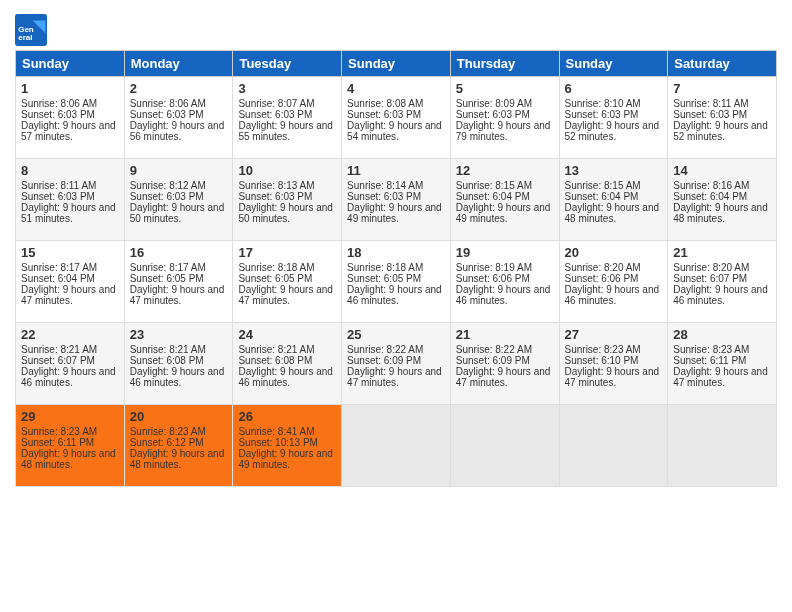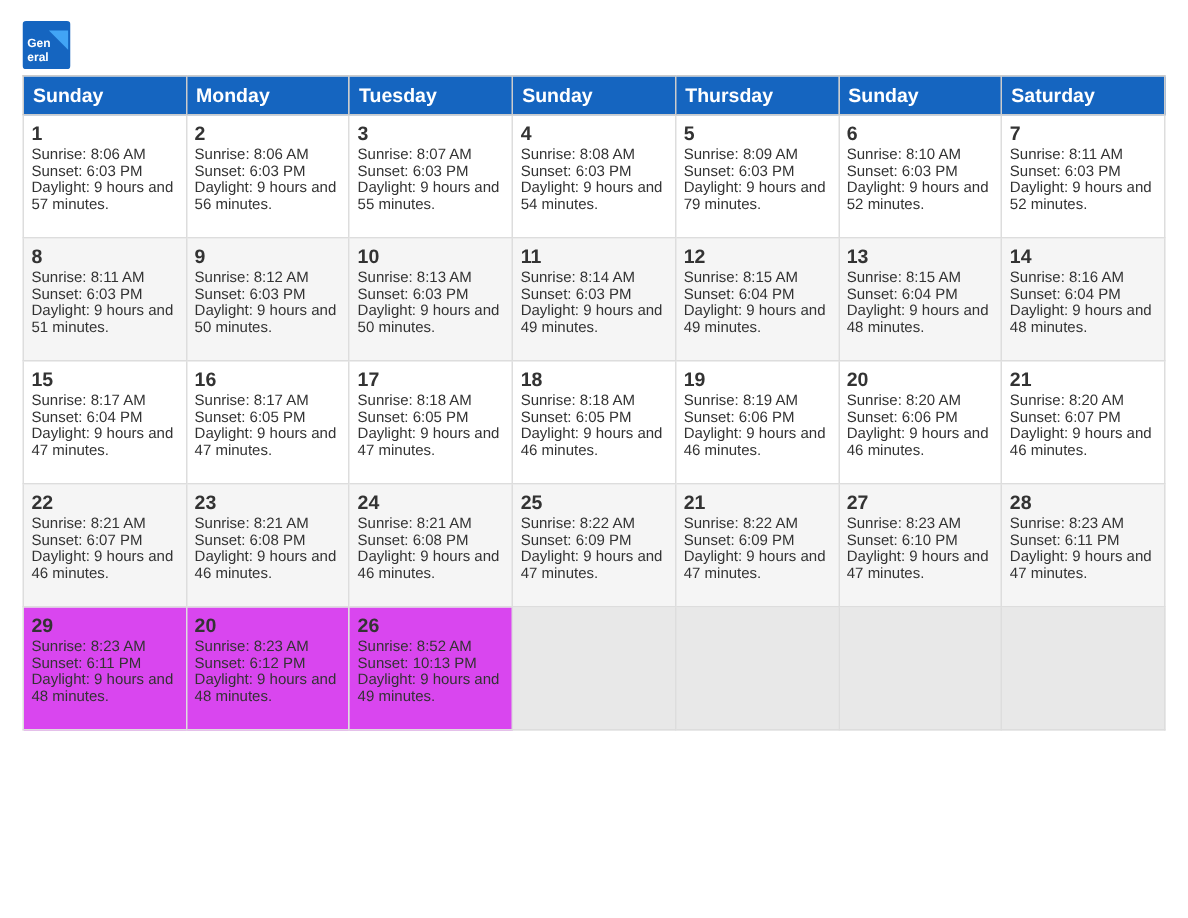--- a/index.html
+++ b/index.html
@@ -66,21 +66,21 @@
     td {
       vertical-align: top;
       padding: 4px 5px;
       font-size: 10px;
       color: #333;
       border: 1px solid #ddd;
       height: 82px;
       background: #fff;
     }
     tr:nth-child(even) td { background: #f5f5f5; }
-    tr:last-child td { background: #d946ef; }
+    tr:last-child td { background: #f97316; }
     .day-num {
       font-size: 13px;
       font-weight: bold;
       display: block;
       margin-bottom: 2px;
     }
     .empty { background: #e8e8e8 !important; }
   </style>
 </head>
 <body>
@@ -152,21 +152,21 @@
           <td><span class="day-num">23</span><span>Sunrise: 8:21 AM</span><br><span>Sunset: 6:08 PM</span><br><span>Daylight: 9 hours and 46 minutes.</span></td>
           <td><span class="day-num">24</span><span>Sunrise: 8:21 AM</span><br><span>Sunset: 6:08 PM</span><br><span>Daylight: 9 hours and 46 minutes.</span></td>
           <td><span class="day-num">25</span><span>Sunrise: 8:22 AM</span><br><span>Sunset: 6:09 PM</span><br><span>Daylight: 9 hours and 47 minutes.</span></td>
           <td><span class="day-num">21</span><span>Sunrise: 8:22 AM</span><br><span>Sunset: 6:09 PM</span><br><span>Daylight: 9 hours and 47 minutes.</span></td>
           <td><span class="day-num">27</span><span>Sunrise: 8:23 AM</span><br><span>Sunset: 6:10 PM</span><br><span>Daylight: 9 hours and 47 minutes.</span></td>
           <td><span class="day-num">28</span><span>Sunrise: 8:23 AM</span><br><span>Sunset: 6:11 PM</span><br><span>Daylight: 9 hours and 47 minutes.</span></td>
         </tr>
         <tr>
           <td><span class="day-num">29</span><span>Sunrise: 8:23 AM</span><br><span>Sunset: 6:11 PM</span><br><span>Daylight: 9 hours and 48 minutes.</span></td>
           <td><span class="day-num">20</span><span>Sunrise: 8:23 AM</span><br><span>Sunset: 6:12 PM</span><br><span>Daylight: 9 hours and 48 minutes.</span></td>
-          <td><span class="day-num">26</span><span>Sunrise: 8:52 AM</span><br><span>Sunset: 10:13 PM</span><br><span>Daylight: 9 hours and 49 minutes.</span></td>
+          <td><span class="day-num">26</span><span>Sunrise: 8:41 AM</span><br><span>Sunset: 10:13 PM</span><br><span>Daylight: 9 hours and 49 minutes.</span></td>
           <td class="empty"></td>
           <td class="empty"></td>
           <td class="empty"></td>
           <td class="empty"></td>
         </tr>
       </tbody>
   </table>
 </div>
 
 </body></html>

